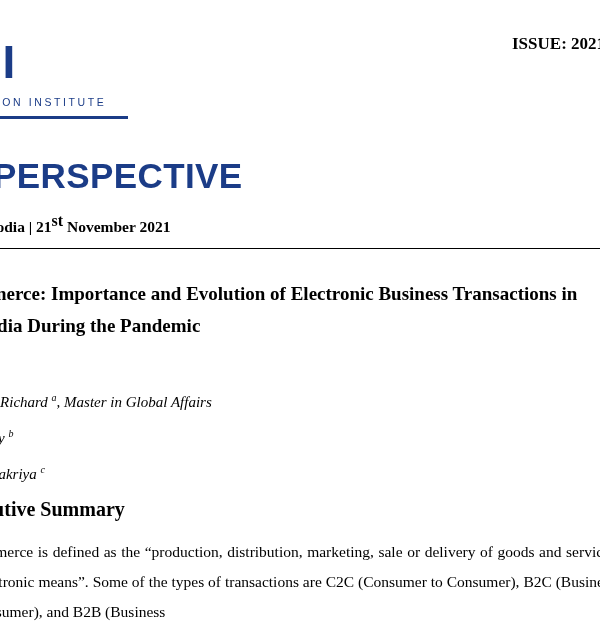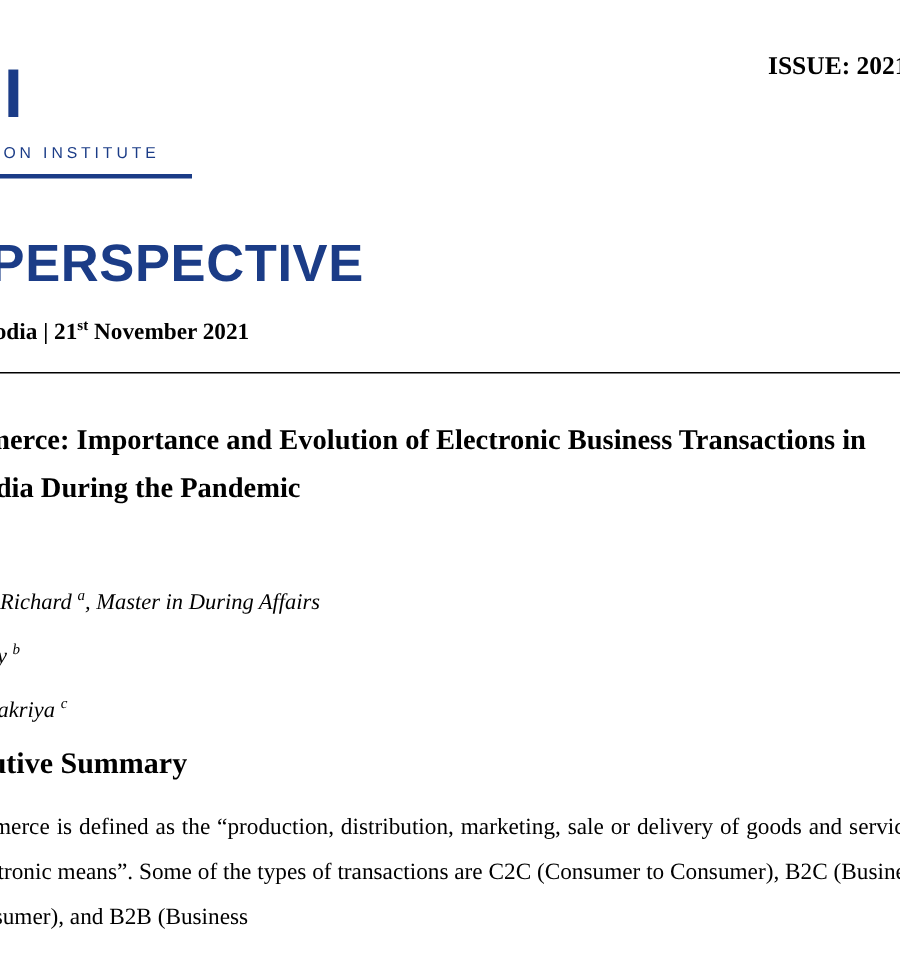--- a/index.html
+++ b/index.html
@@ -94,21 +94,21 @@
     position: absolute;
     left: -44px;
     top: 212px;
     font-family: "Liberation Serif", serif;
     font-weight: bold;
     font-size: 15.5px;
     color: #000000;
     white-space: nowrap;
   }
   .dateline sup {
-    font-size: 10px;
+    font-size: 16px;
     vertical-align: super;
   }
   .rule {
     position: absolute;
     left: -40px;
     top: 248px;
     width: 645px;
     height: 1px;
     background: #000000;
   }
@@ -185,21 +185,21 @@
 
   <div class="perspective">AVI PERSPECTIVE</div>
 
   <div class="dateline"><span>Cambodia | 21</span><sup>st</sup><span> November 2021</span></div>
 
   <div class="rule"></div>
 
   <div class="article-title">E-commerce: Importance and Evolution of Electronic Business Transactions in Cambodia During the Pandemic</div>
 
   <div class="authors">
-    <div><span>Sovinda Richard </span><sup>a</sup><span>, Master in During Affairs</span></div>
+    <div><span>Sovinda Richard </span><sup>a</sup><span>, Master in Global Affairs</span></div>
     <div><span>Sopheary </span><sup>b</sup><span></span></div>
     <div><span>Seng Chakriya </span><sup>c</sup><span></span></div>
   </div>
 
   <div class="section-heading">Executive Summary</div>
 
   <div class="body-text">E-commerce is defined as the “production, distribution, marketing, sale or delivery of goods and services by electronic means”. Some of the types of transactions are C2C (Consumer to Consumer), B2C (Business to Consumer), and B2B (Business</div>
 
 </div>
 

